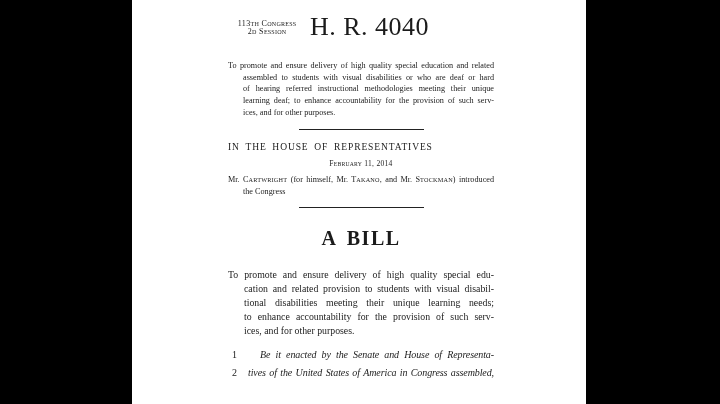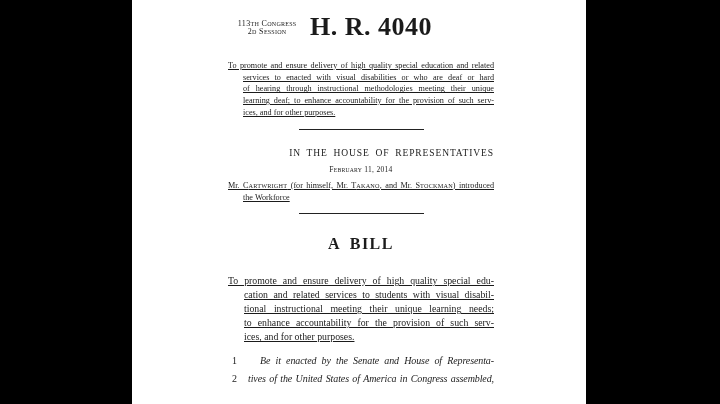--- a/index.html
+++ b/index.html
@@ -47,77 +47,76 @@
     line-height: 8px;
     letter-spacing: 0.4px;
     white-space: nowrap;
   }
   .bill-number {
     position: absolute;
     left: 82px;
     top: -7px;
     font-size: 26px;
     line-height: 30px;
-    font-weight: bold;
+    font-weight: normal;
     letter-spacing: 0.5px;
     white-space: nowrap;
     text-align: center;
   }
   
   .preamble {
     font-size: 8.2px;
     line-height: 11.7px;
     margin-top: 17px;
   }
   .preamble .tline,
   .sponsor .tline {
     text-align: justify;
     text-align-last: justify;
     padding-left: 15px;
     white-space: nowrap;
-    text-decoration: underline;
   }
   .preamble .tline.first,
   .sponsor .tline.first { padding-left: 0; }
   .preamble .tline.last,
   .sponsor .tline.last { text-align-last: left; white-space: normal; }
   
   .rule {
     width: 125px;
     height: 1.2px;
     background: #222222;
     margin: 0 auto;
   }
   .rule.r1 { margin-top: 10px; }
   .rule.r2 { margin-top: 9px; }
   
   .house-heading {
-    margin-top: 18px;
-    text-align: right;
+    margin-top: 12px;
+    text-align: left;
     font-size: 9.5px;
     letter-spacing: 0.9px;
     word-spacing: 2.5px;
     white-space: nowrap;
   }
   .intro-date {
     margin-top: 7px;
     text-align: center;
     font-size: 7.5px;
     letter-spacing: 0.3px;
   }
   .sponsor {
     margin-top: 6px;
     font-size: 8.2px;
     line-height: 12.2px;
   }
   
   .bill-title {
     margin-top: 17px;
     text-align: center;
-    font-size: 16px;
+    font-size: 20px;
     line-height: 26px;
     font-weight: bold;
     letter-spacing: 1.5px;
     word-spacing: 4px;
   }
   .bill-preamble {
     font-size: 9.8px;
     line-height: 14px;
   }
   .bill-preamble .tline { padding-left: 16px; }
@@ -158,43 +157,43 @@
       <div class="doc-header">
         <div class="congress-block">
           <div>113<span class="sc">TH</span> C<span class="sc">ONGRESS</span></div>
           <div>2<span class="sc">D</span> S<span class="sc">ESSION</span></div>
         </div>
         <div class="bill-number">H. R. 4040</div>
       </div>
 
       <div class="preamble">
           <div class="tline first">To promote and ensure delivery of high quality special education and related</div>
-          <div class="tline">services to enacted with visual disabilities or who are deaf or hard</div>
-          <div class="tline">of hearing through instructional methodologies meeting their unique</div>
+          <div class="tline">assembled to students with visual disabilities or who are deaf or hard</div>
+          <div class="tline">of hearing referred instructional methodologies meeting their unique</div>
           <div class="tline">learning deaf; to enhance accountability for the provision of such serv-</div>
           <div class="tline last">ices, and for other purposes.</div>
         </div>
 
       <div class="rule r1"></div>
 
       <div class="house-heading">IN THE HOUSE OF REPRESENTATIVES</div>
       <div class="intro-date">F<span class="sc">EBRUARY</span> 11, 2014</div>
       <div class="sponsor">
           <div class="tline first">Mr. C<span class="sc">ARTWRIGHT</span> (for himself, Mr. T<span class="sc">AKANO</span>, and Mr. S<span class="sc">TOCKMAN</span>) introduced</div>
-          <div class="tline last">the Workforce</div>
+          <div class="tline last">the Congress</div>
         </div>
 
       <div class="rule r2"></div>
 
       <div class="bill-title">A BILL</div>
 
       <div class="preamble bill-preamble">
           <div class="tline first">To promote and ensure delivery of high quality special edu-</div>
-          <div class="tline">cation and related services to students with visual disabil-</div>
-          <div class="tline">tional instructional meeting their unique learning needs;</div>
+          <div class="tline">cation and related provision to students with visual disabil-</div>
+          <div class="tline">tional disabilities meeting their unique learning needs;</div>
           <div class="tline">to enhance accountability for the provision of such serv-</div>
           <div class="tline last">ices, and for other purposes.</div>
         </div>
 
       <div class="body-lines">
           <div class="body-row">
             <span class="line-no">1</span>
             <span class="line-text indent">Be it enacted by the Senate and House of Representa-</span>
           </div>
           <div class="body-row">

